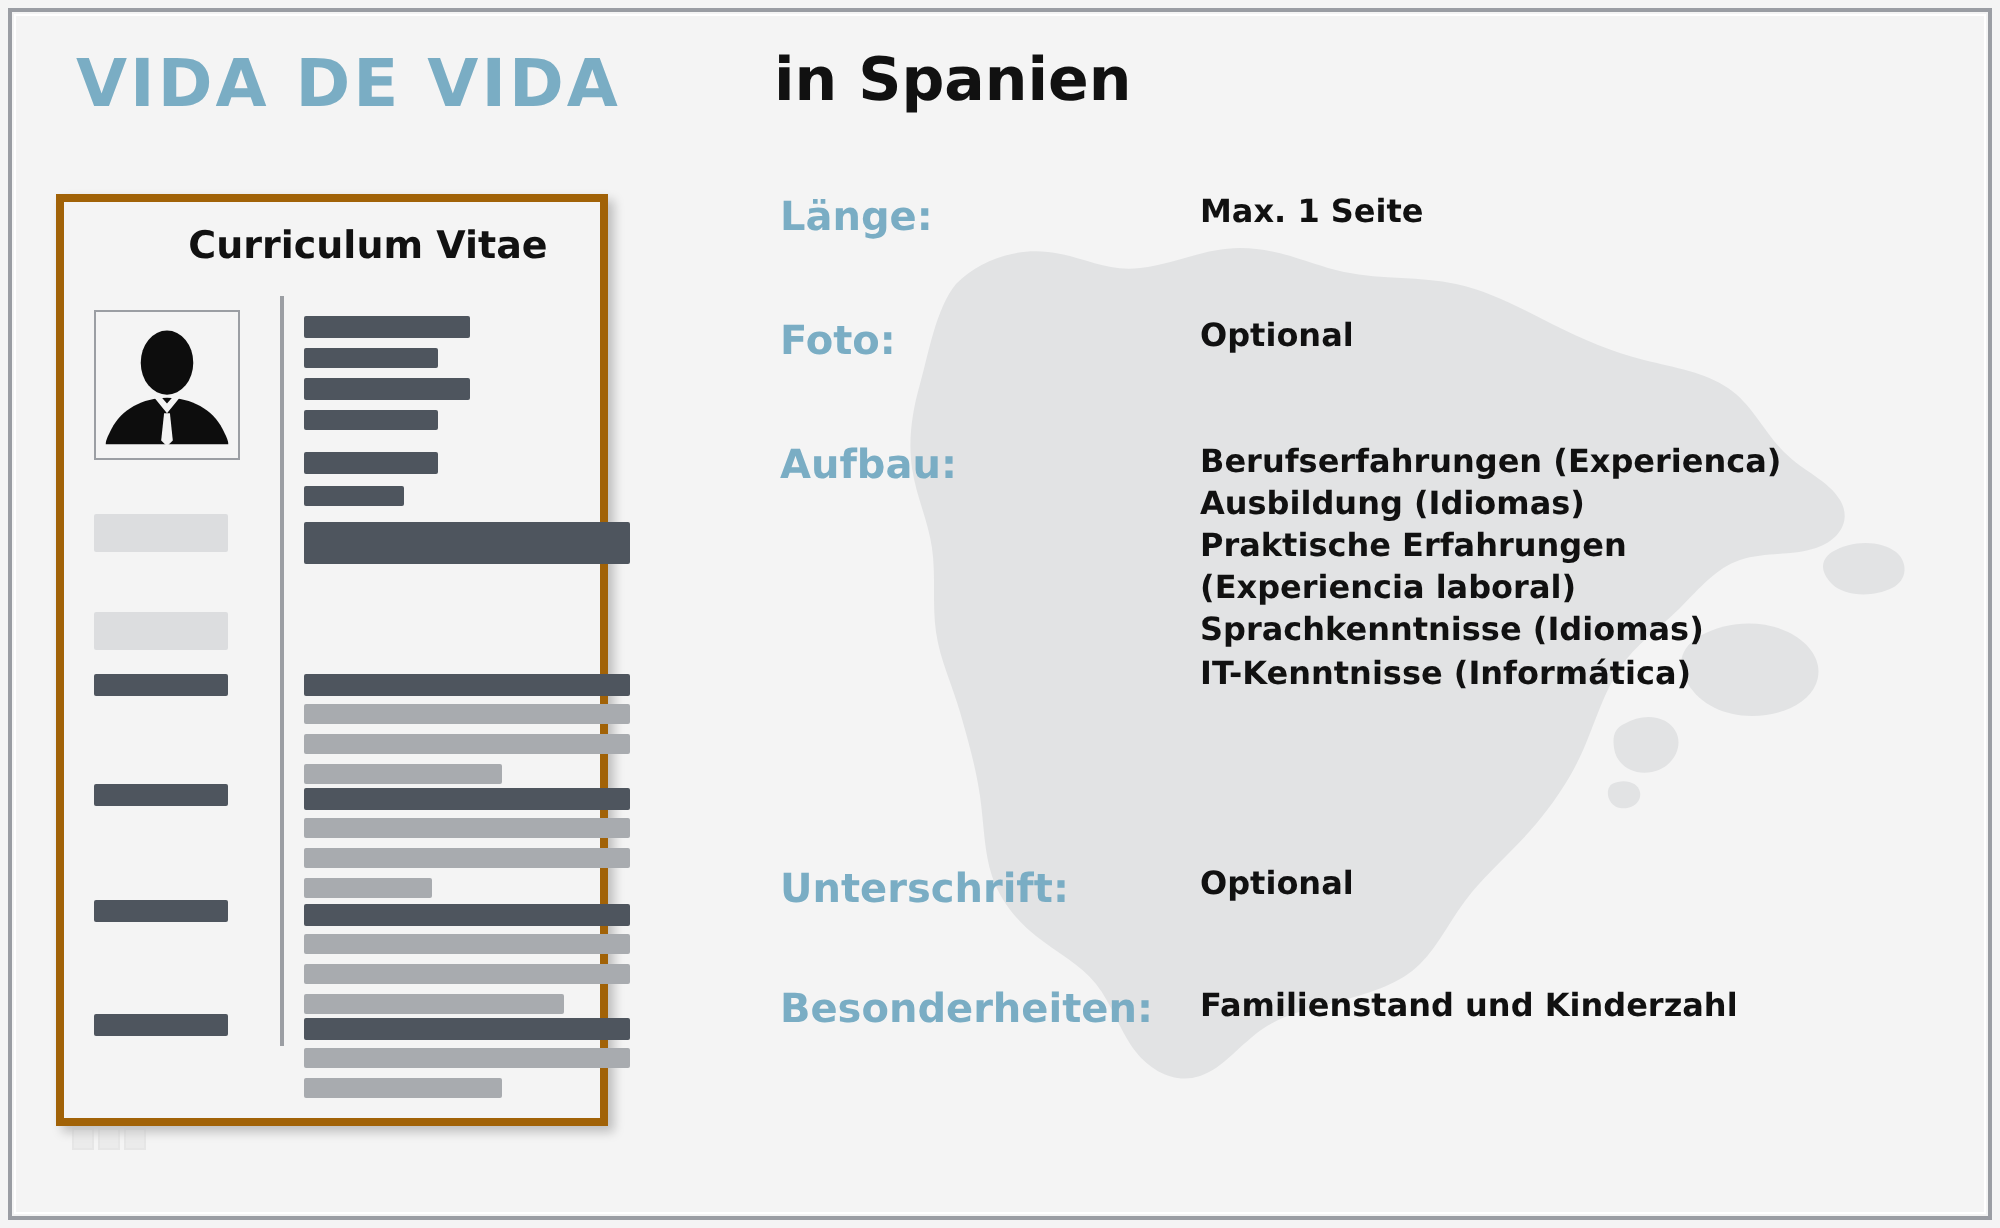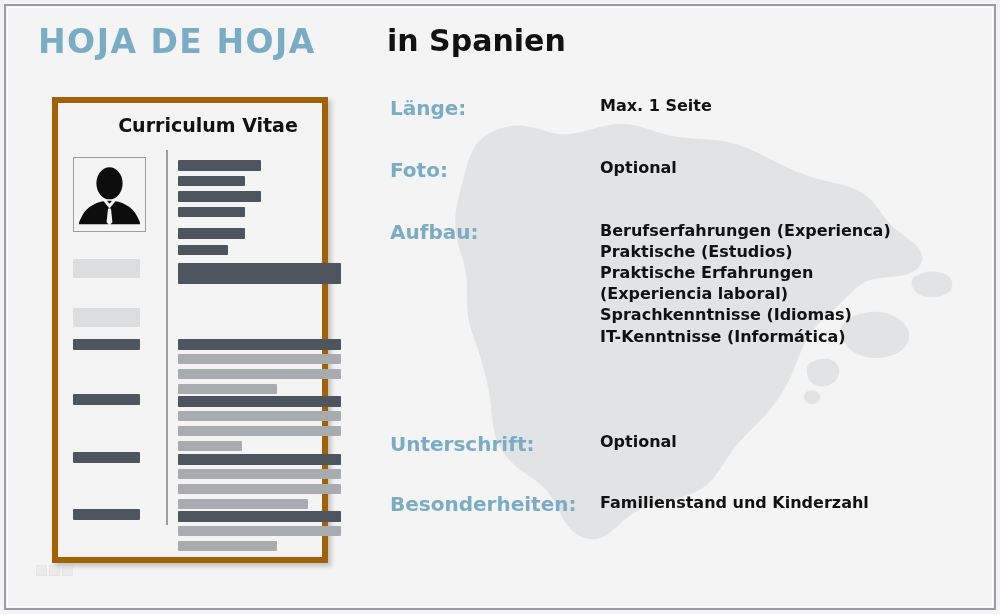--- a/index.html
+++ b/index.html
@@ -73,26 +73,26 @@
     font-size: 30px;
     font-weight: bold;
     color: #111111;
     z-index: 4;
     font-family: "DejaVu Sans", sans-serif;
   }
 
   
   #cv-doc {
     position: absolute;
-    left: 52px;
+    left: 28px;
     top: 97px;
     width: 276px;
     height: 466px;
     background: #f4f4f4;
-    border: 6px solid #a16207;
+    border: 4px solid #a16207;
     box-shadow: 3px 3px 5px rgba(0,0,0,0.22);
     z-index: 3;
     box-sizing: border-box;
   }
   #cv-title {
     position: absolute;
     left: 0;
     top: 11px;
     width: 100%;
     text-align: center;
@@ -246,21 +246,21 @@
                  C 386,287 388,284 392,282 Z"></path>
 
         <path d="M 386,312
                  C 392,309 399,311 400,316
                  C 401,321 396,325 390,324
                  C 384,323 382,315 386,312 Z"></path>
       </g>
     </svg>
   </div>
 
-  <div id="title-left">HOJA DE HOJA</div>
+  <div id="title-left">VIDA DE VIDA</div>
   <div id="title-right">in Spanien</div>
 
   <div id="cv-doc">
 
     <div id="cv-title">Curriculum Vitae</div>
 
     <div id="cv-divider"></div>
 
     <div id="cv-photo">
       <svg viewBox="0 0 73 75" aria-hidden="true">
@@ -332,21 +332,21 @@
 
     <div class="info-row" style="top:62px;">
       <span class="info-label col-label">Foto:</span>
       <span class="info-value col-value">Optional</span>
     </div>
 
     <div class="info-row" style="top:124px;">
       <span class="info-label col-label">Aufbau:</span>
       <span class="info-value col-value info-value-lines">
         <div>Berufserfahrungen (Experienca)</div>
-        <div>Praktische (Estudios)</div>
+        <div>Ausbildung (Idiomas)</div>
         <div>Praktische Erfahrungen</div>
         <div>(Experiencia laboral)</div>
         <div>Sprachkenntnisse (Idiomas)</div>
         <div>IT-Kenntnisse (Informática)</div>
       </span>
     </div>
 
     <div class="info-row" style="top:336px;">
       <span class="info-label col-label">Unterschrift:</span>
       <span class="info-value col-value">Optional</span>

